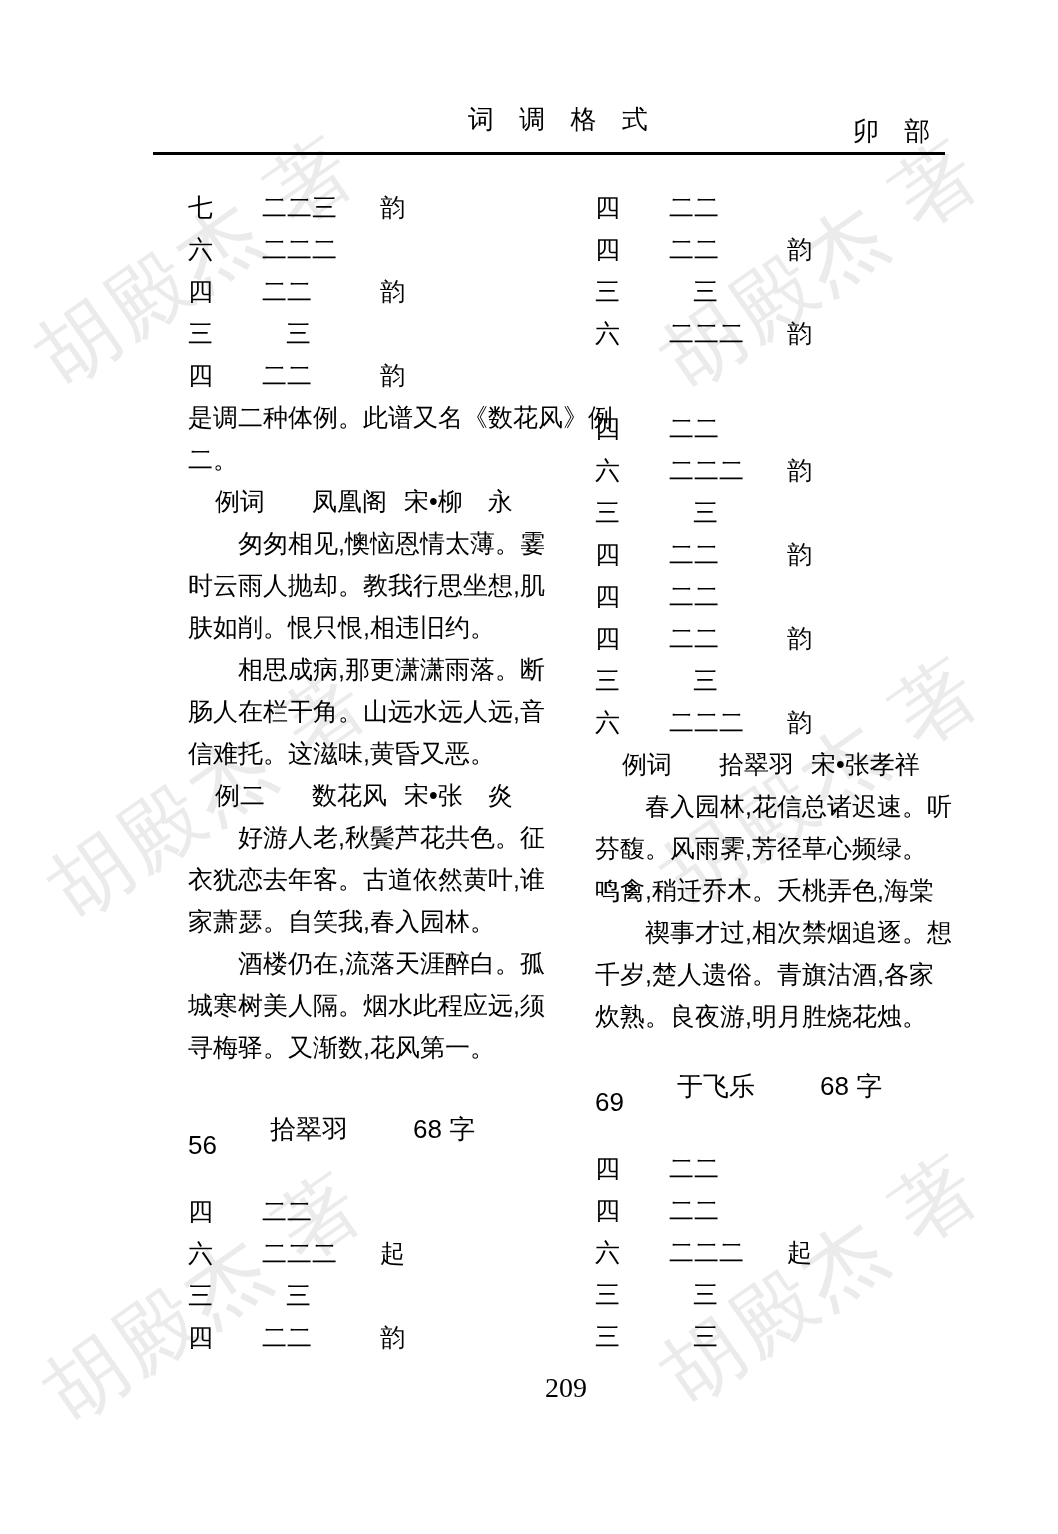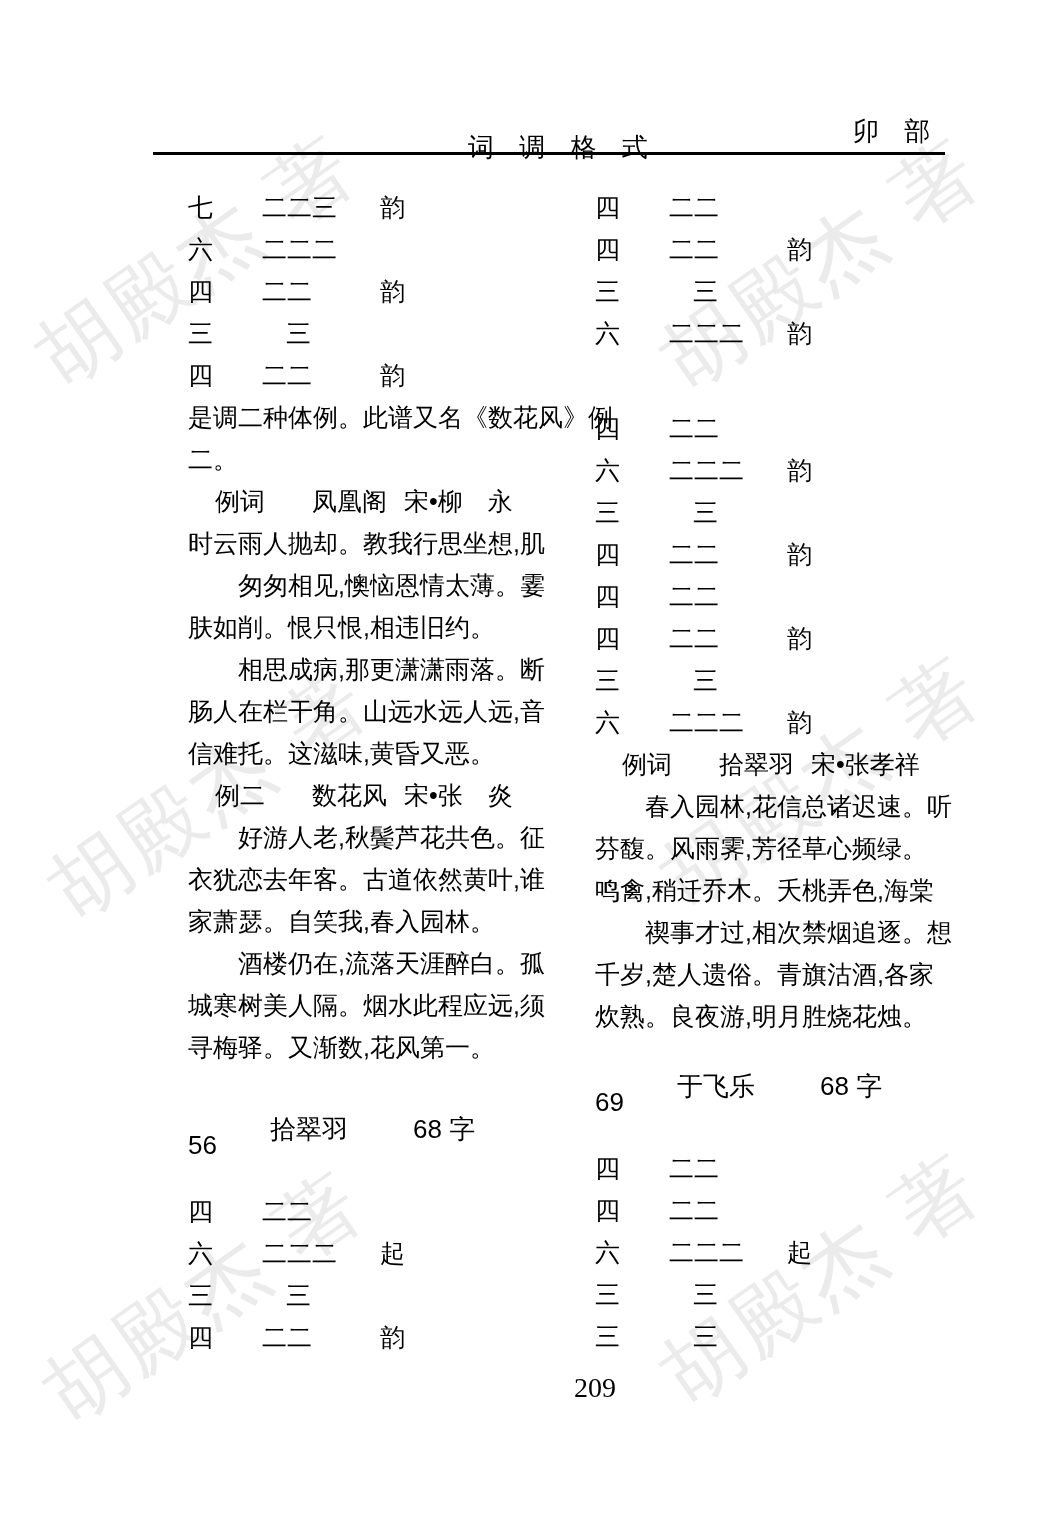--- a/index.html
+++ b/index.html
@@ -15,21 +15,21 @@
     position:absolute;
     font-size:80px;
     letter-spacing:5px;
     color:#ebebeb;
     white-space:nowrap;
     transform:translate(-50%,-50%) rotate(-35deg);
     z-index:0;
     user-select:none;
   }
   .layer { position:absolute; z-index:1; }
-  .hdr-title { left:468px; top:130px; font-size:26px; letter-spacing:9px; white-space:nowrap; }
+  .hdr-title { left:468px; top:102px; font-size:26px; letter-spacing:9px; white-space:nowrap; }
   .hdr-section { left:853px; top:114px; font-size:26px; letter-spacing:9px; white-space:nowrap; }
   .hdr-rule { left:153px; top:152px; width:792px; height:3px; background:#000; }
   .col { width:400px; }
   .col-left  { left:188px; top:186px; }
   .col-right { left:595px; top:186px; }
   .line { height:42px; line-height:42px; font-size:25px; white-space:nowrap; }
   .prow { display:flex; height:42px; line-height:42px; font-size:25px; white-space:nowrap; }
   .pl { width:74px; }
   .pp { width:118px; }
   .pm { flex:1; }
@@ -37,21 +37,21 @@
   .exrow { display:flex; height:42px; line-height:42px; font-size:25px; white-space:nowrap; }
   .ex-label { width:97px;margin-left:27px; }
   .ex-tune  { width:92px; }
   .hrow { display:flex; height:42px; line-height:42px; font-size:26px; white-space:nowrap; }
   .h-num  { width:82px;margin-top:16px; }
   .h-tune { width:143px; }
   .ind { padding-left:50px; }
   .sp33 { height:40px; } .sp43 { height:40px; }
   .sp53 { height:53px; } .sp28 { height:28px; } .sp40 { height:40px; }
   .page-num {
-    left:574px; top:1372px;
+    left:545px; top:1372px;
     font-family:"Liberation Serif", serif;
     font-size:28px;
   }
 </style>
 </head>
 <body>
 
 <div class="wm" style="left:197px; top:262px;">胡殿杰 著</div>
 <div class="wm" style="left:822px; top:265px;">胡殿杰 著</div>
 <div class="wm" style="left:210px; top:795px;">胡殿杰 著</div>
@@ -93,22 +93,22 @@
 
   <div class="line">是调二种体例。此谱又名《数花风》例</div>
   <div class="line">二。</div>
 
   <div class="exrow">
     <span class="ex-label">例词</span>
     <span class="ex-tune">凤凰阁</span>
     <span class="ex-author">宋•柳　永</span>
   </div>
 
+  <div class="line ind">匆匆相见,懊恼恩情太薄。霎</div>
   <div class="line">时云雨人抛却。教我行思坐想,肌</div>
-  <div class="line ind">匆匆相见,懊恼恩情太薄。霎</div>
   <div class="line">肤如削。恨只恨,相违旧约。</div>
 
   <div class="line ind">相思成病,那更潇潇雨落。断</div>
   <div class="line">肠人在栏干角。山远水远人远,音</div>
   <div class="line">信难托。这滋味,黄昏又恶。</div>
 
   <div class="exrow">
     <span class="ex-label">例二</span>
     <span class="ex-tune">数花风</span>
     <span class="ex-author">宋•张　炎</span>

